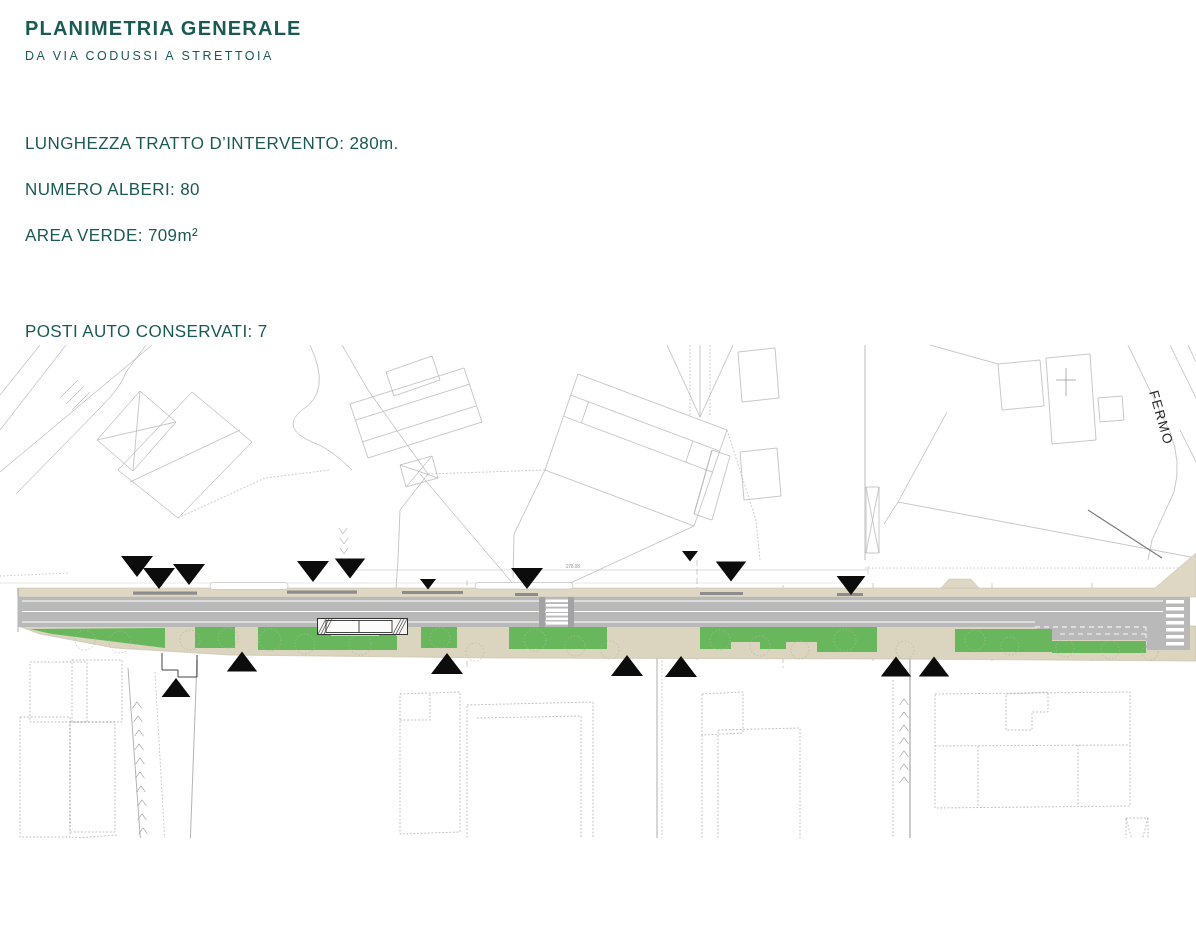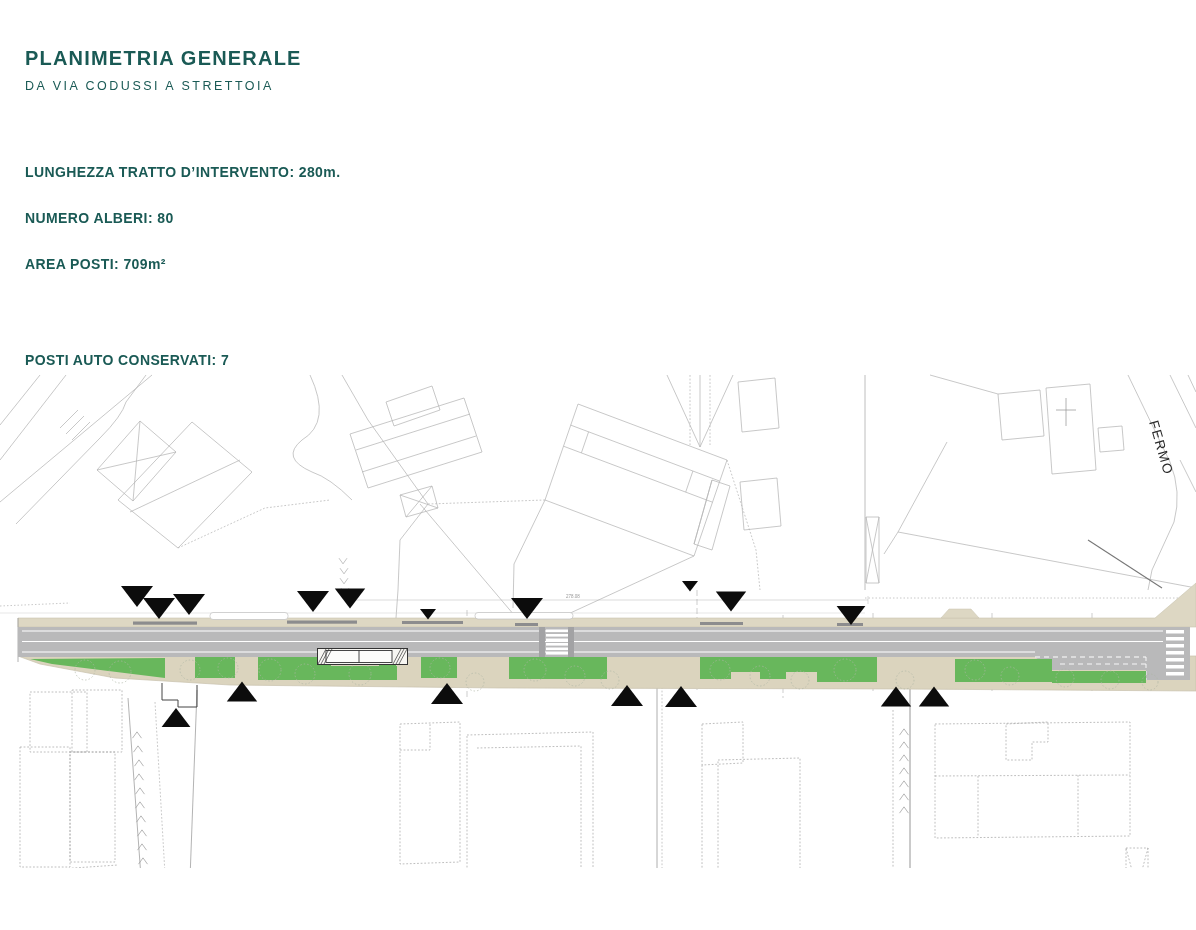--- a/index.html
+++ b/index.html
@@ -1,37 +1,37 @@
 <!DOCTYPE html>
 <html><head>
 <meta charset="utf-8">
 <style>
   html,body{margin:0;padding:0;background:#ffffff;}
   #page{position:relative;width:1196px;height:838px;background:#fff;overflow:hidden;
-        font-family:"Liberation Sans", sans-serif;margin-top:30px;}
+        font-family:"Liberation Sans", sans-serif;}
   .hdr-title{position:absolute;left:25px;top:17px;font-size:20px;font-weight:bold;
         letter-spacing:1.2px;color:#1a5a55;}
   .hdr-sub{position:absolute;left:25px;top:49px;font-size:12.5px;font-weight:400;
         letter-spacing:2.5px;color:#1a5a55;}
-  .stat{position:absolute;left:25px;font-size:14px;font-weight:bold;
+  .stat{position:absolute;left:25px;font-size:17px;font-weight:normal;
         letter-spacing:0.4px;color:#1a5a55;white-space:nowrap;}
   .s0{top:134px}.s1{top:180px}.s2{top:226px}.s3{top:271px}.s4{top:322px}
   svg#plan{position:absolute;left:0;top:0;width:1196px;height:930px;}
 </style>
 </head>
 <body>
 
 <div id="page">
 
   <div class="hdr-title">PLANIMETRIA GENERALE</div>
   <div class="hdr-sub">DA VIA CODUSSI A STRETTOIA</div>
 
   <div class="stat s0">LUNGHEZZA TRATTO D’INTERVENTO: 280m.</div>
   <div class="stat s1">NUMERO ALBERI: 80</div>
-  <div class="stat s2">AREA POSTI: 709m²</div>
+  <div class="stat s2">AREA VERDE: 709m²</div>
   <div class="stat s4">POSTI AUTO CONSERVATI: 7</div>
 
   <svg id="plan" viewBox="0 0 1196 930" xmlns="http://www.w3.org/2000/svg">
     <defs>
       <path id="tri" d="M-16,-10 L16,-10 L0,11 Z"></path>
       <path id="chev" d="M-5,3.5 L0,-3.5 L5,3.5" fill="none"></path>
     </defs>
 
     <g stroke="#b5b5b5" stroke-width="0.75" fill="none">
 

